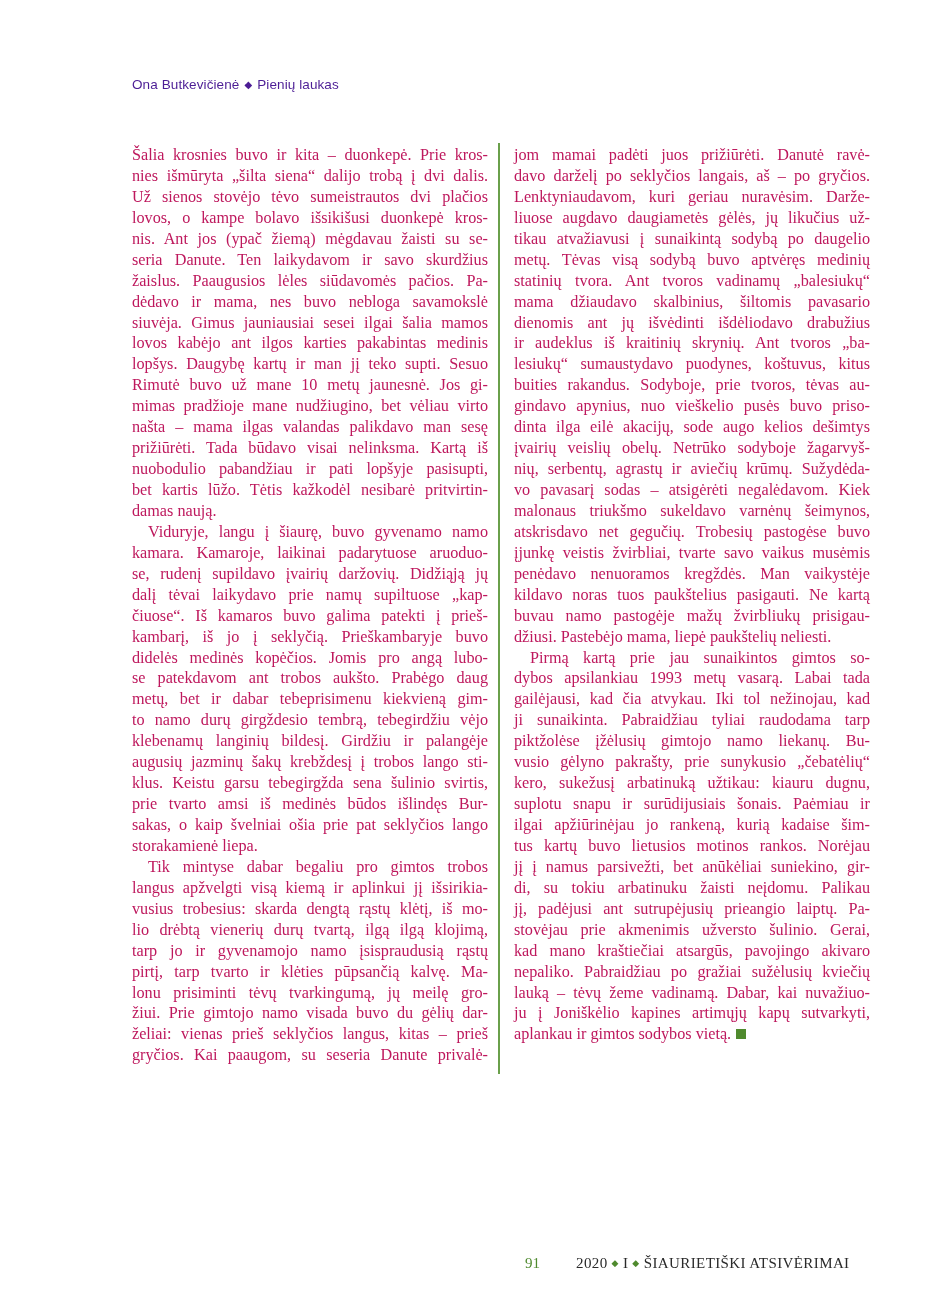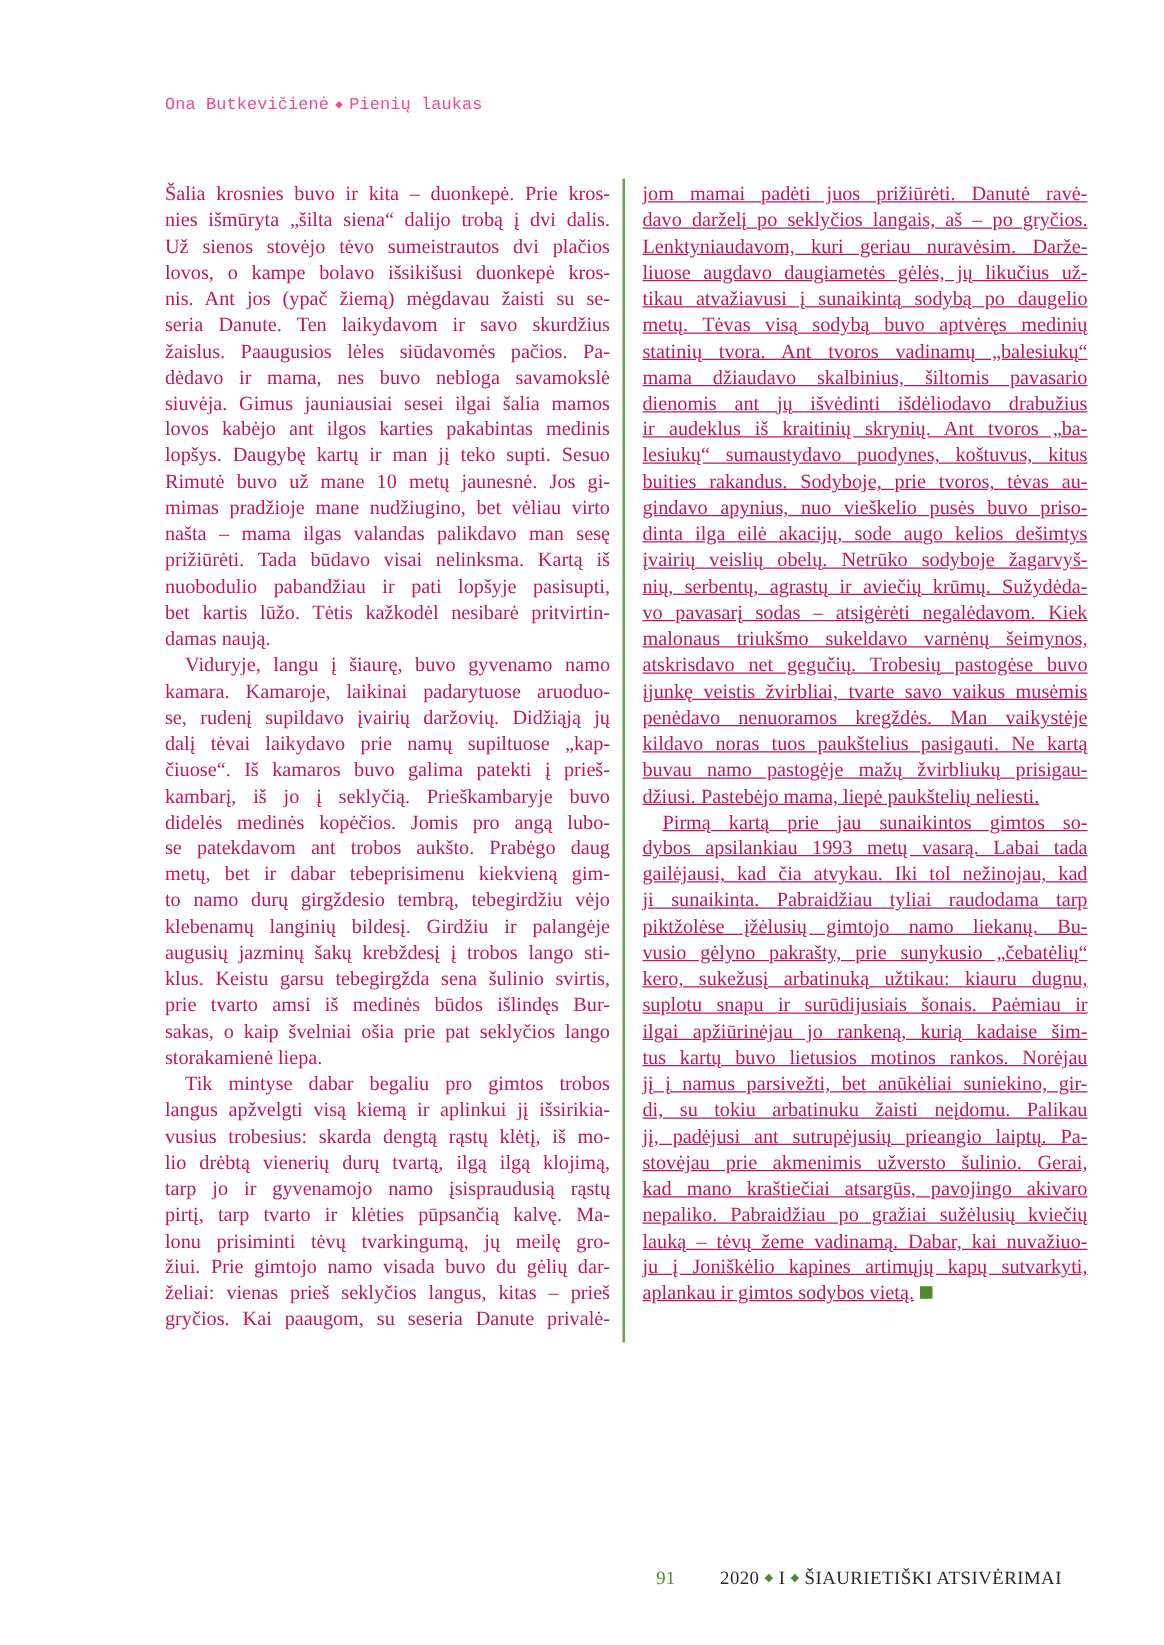--- a/index.html
+++ b/index.html
@@ -1,29 +1,29 @@
 <!DOCTYPE html>
 <html><head>
 <meta charset="utf-8">
 <style>
   html, body { margin: 0; padding: 0; background: #ffffff; }
   body { width: 931px; height: 1316px; position: relative; overflow: hidden; }
   .running-head {
     position: absolute; left: 132px; top: 77px;
-    font-family: Liberation Mono, monospace; font-size: 13.5px;
-    color: #ec4899; letter-spacing: 0.1px;
+    font-family: Liberation Sans, sans-serif; font-size: 13.5px;
+    color: #4c1d95; letter-spacing: 0.1px;
   }
   .running-head .sep { margin: 0 5px; font-size: 10px; position: relative; top: -1px; }
   .col {
     position: absolute; top: 145px;
     font-family: "Liberation Serif", "DejaVu Serif", serif;
     font-size: 16.2px; line-height: 20.95px; color: #be185d;
   }
   .col-left { left: 132px; width: 356px; }
-  .col-right { left: 514px; width: 356px; text-decoration: underline; }
+  .col-right { left: 514px; width: 356px; }
   .line { white-space: nowrap; display: block; text-align: justify; text-align-last: justify; height: 20.95px; }
   .line.last { text-align-last: left; }
   .line.indent { padding-left: 16px; }
   .divider {
     position: absolute; left: 498px; top: 143px; width: 1.6px; height: 931px;
     background: #6aa04b;
   }
   .endmark {
     display: inline-block; width: 10px; height: 10px; background: #4f8a2e; margin-left: 5px; vertical-align: 0px;
   }

